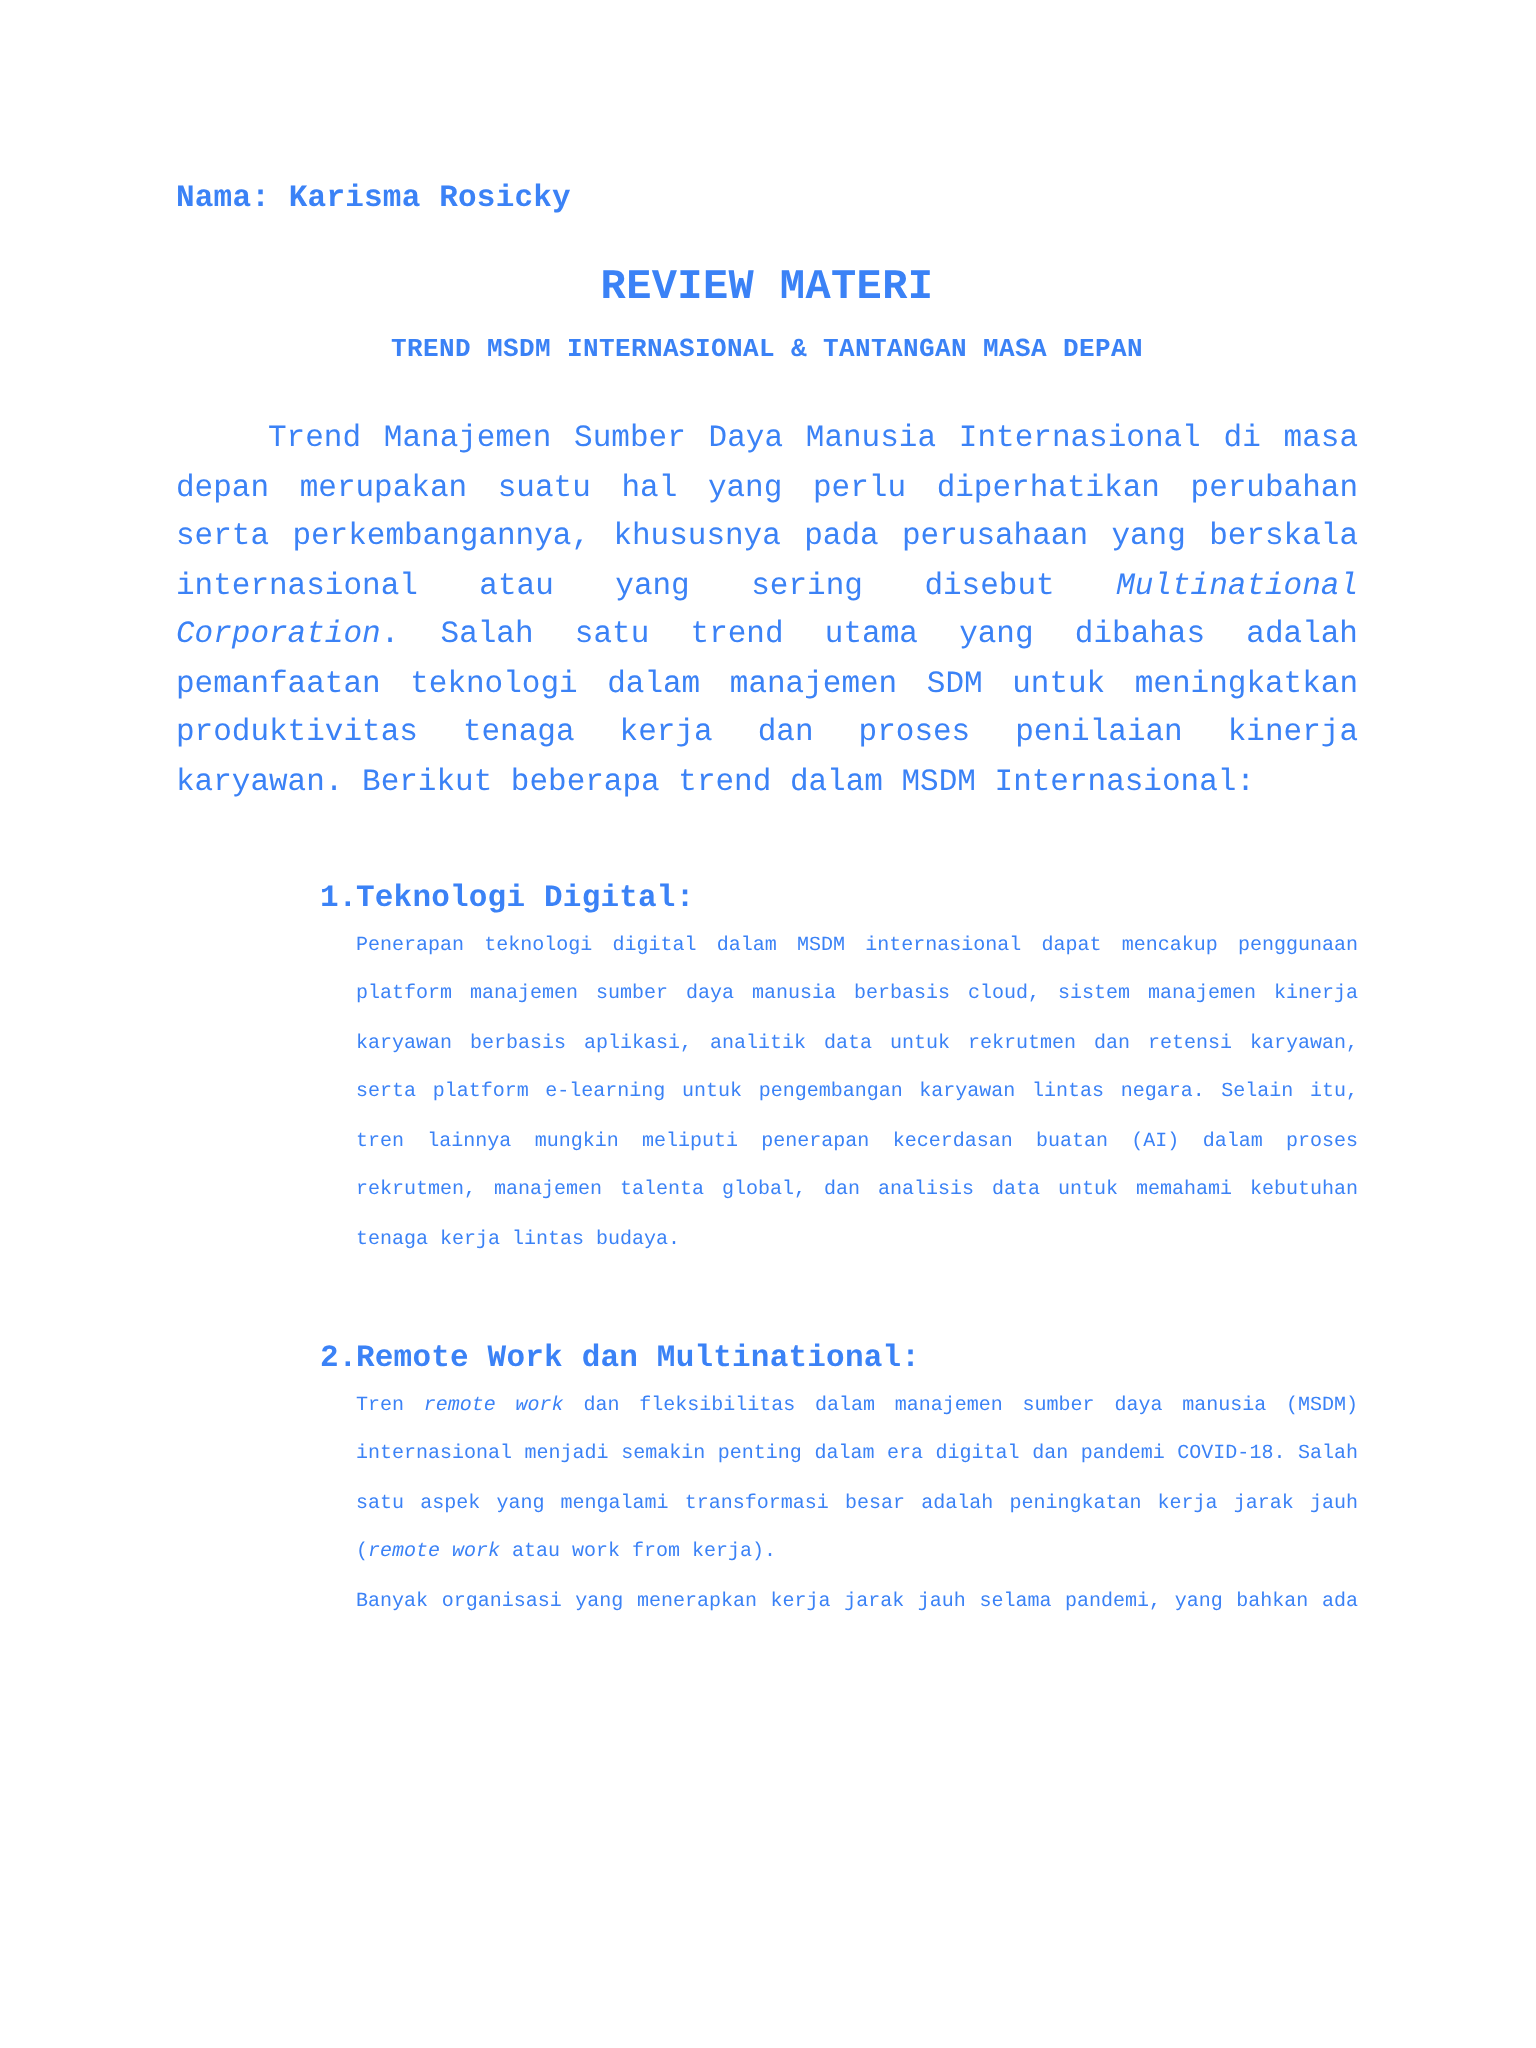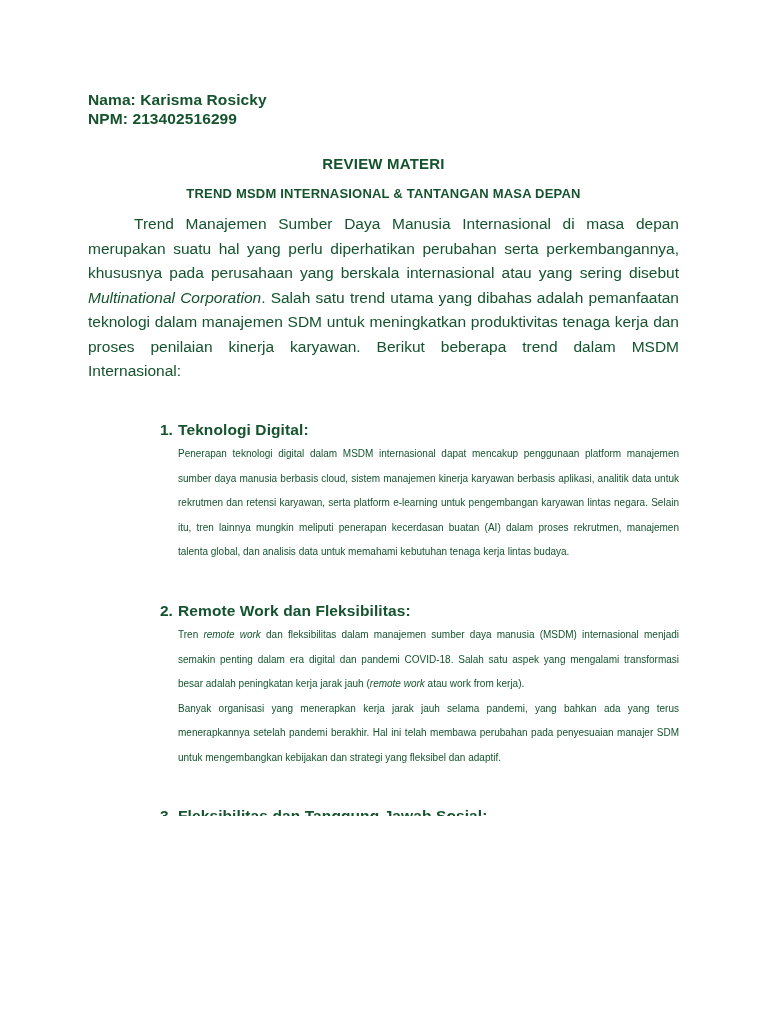--- a/index.html
+++ b/index.html
@@ -7,22 +7,22 @@
     margin: 0;
     padding: 0;
     background: #ffffff;
   }
   .page {
     position: relative;
     width: 768px;
     height: 816px;
     background: #ffffff;
     overflow: hidden;
-    font-family: Liberation Sans, sans-serif;
-    color: #14532d;
+    font-family: Liberation Mono, monospace;
+    color: #3b82f6;
     -webkit-font-smoothing: antialiased;
   }
   .content {
     position: absolute;
     left: 88px;
     top: 90px;
     width: 591px;
   }
 
   
@@ -34,41 +34,41 @@
   }
   .identity div { white-space: pre; }
 
   
   .titles {
     margin-top: 24px;
     text-align: center;
     font-weight: bold;
   }
   .title-main {
-    font-size: 15px;
+    font-size: 21px;
     line-height: 24.5px;
     letter-spacing: 0.2px;
   }
   .title-sub {
     font-size: 13px;
     line-height: 24.5px;
     margin-top: 5px;
     letter-spacing: 0.2px;
   }
 
   
   .body-p {
     font-size: 15.5px;
     line-height: 24.5px;
     text-align: justify;
     text-justify: inter-word;
     margin: 0;
   }
   .body-p.first {
-    margin-top: 6px;
+    margin-top: 20px;
     text-indent: 46px;
   }
   .body-p.last-line-natural { text-align-last: left; }
 
   
   ol.trend-list {
     list-style: none;
     margin: 0;
     padding: 0;
   }
@@ -104,41 +104,40 @@
   em { font-style: italic; }
 </style>
 </head>
 <body>
 
 <div class="page">
   <div class="content">
 
     <div class="identity">
       <div>Nama: Karisma Rosicky</div>
-      <div>NPM: 213402516299</div>
     </div>
 
     <div class="titles">
       <div class="title-main">REVIEW MATERI</div>
       <div class="title-sub">TREND MSDM INTERNASIONAL &amp; TANTANGAN MASA DEPAN</div>
     </div>
 
     <p class="body-p first last-line-natural"><span>Trend Manajemen Sumber Daya Manusia Internasional di masa depan merupakan suatu hal yang perlu diperhatikan perubahan serta perkembangannya, khususnya pada perusahaan yang berskala internasional atau yang sering disebut </span><em>Multinational Corporation</em><span>. Salah satu trend utama yang dibahas adalah pemanfaatan teknologi dalam manajemen SDM untuk meningkatkan produktivitas tenaga kerja dan proses penilaian kinerja karyawan. Berikut beberapa trend dalam MSDM Internasional:</span></p>
 
     <ol class="trend-list">
 
       <li>
         <span class="num">1.</span>
         <div class="item-heading">Teknologi Digital:</div>
         <p class="item-body natural-end">Penerapan teknologi digital dalam MSDM internasional dapat mencakup penggunaan platform manajemen sumber daya manusia berbasis cloud, sistem manajemen kinerja karyawan berbasis aplikasi, analitik data untuk rekrutmen dan retensi karyawan, serta platform e-learning untuk pengembangan karyawan lintas negara. Selain itu, tren lainnya mungkin meliputi penerapan kecerdasan buatan (AI) dalam proses rekrutmen, manajemen talenta global, dan analisis data untuk memahami kebutuhan tenaga kerja lintas budaya.</p>
       </li>
 
       <li>
         <span class="num">2.</span>
-        <div class="item-heading">Remote Work dan Fleksibilitas:</div>
+        <div class="item-heading">Remote Work dan Multinational:</div>
         <p class="item-body natural-end"><span>Tren </span><em>remote work</em><span> dan fleksibilitas dalam manajemen sumber daya manusia (MSDM) internasional menjadi semakin penting dalam era digital dan pandemi COVID-18. Salah satu aspek yang mengalami transformasi besar adalah peningkatan kerja jarak jauh (</span><em>remote work</em><span> atau work from kerja).</span></p>
         <p class="item-body natural-end">Banyak organisasi yang menerapkan kerja jarak jauh selama pandemi, yang bahkan ada yang terus menerapkannya setelah pandemi berakhir. Hal ini telah membawa perubahan pada penyesuaian manajer SDM untuk mengembangkan kebijakan dan strategi yang fleksibel dan adaptif.</p>
       </li>
 
       <li>
         <span class="num">3.</span>
         <div class="item-heading">Fleksibilitas dan Tanggung Jawab Sosial:</div>
       </li>
 
     </ol>

